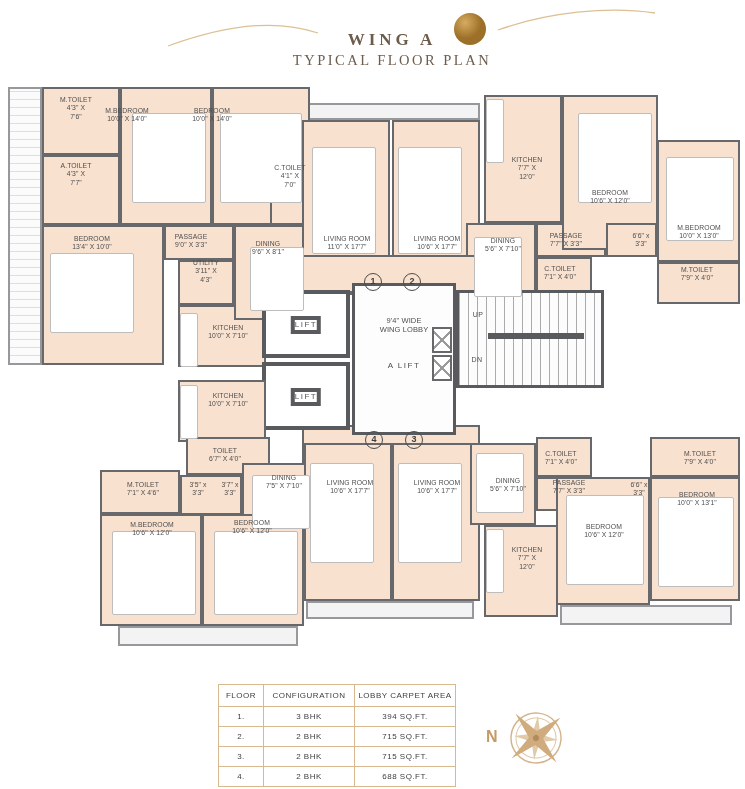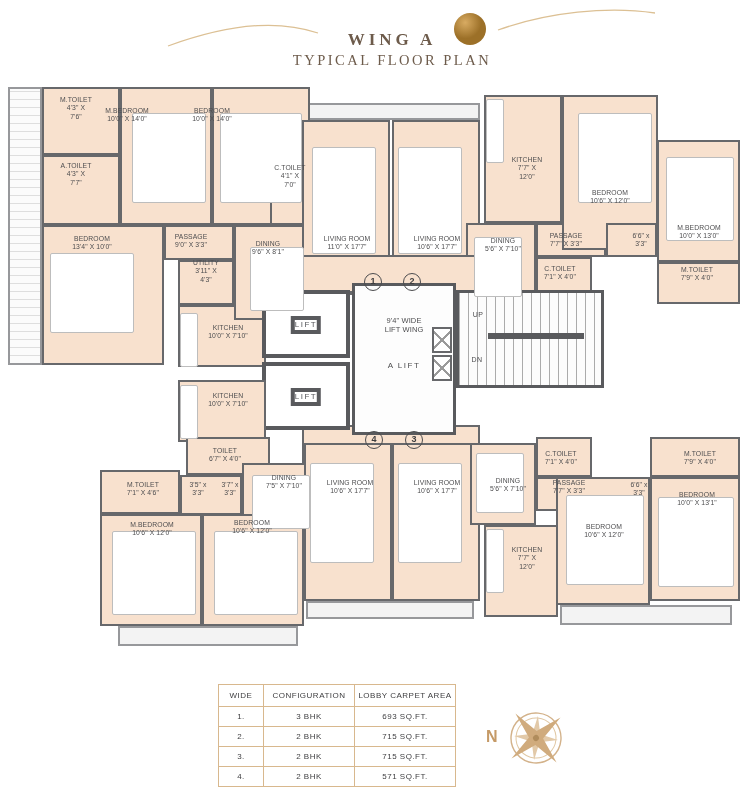--- a/index.html
+++ b/index.html
@@ -234,21 +234,21 @@
         <div>7'9" X 4'0"</div>
       </div>
       <div class="lbl lift" style="left: 306px; top: 240px;">
         <div>LIFT</div>
       </div>
       <div class="lbl lift" style="left: 306px; top: 312px;">
         <div>LIFT</div>
       </div>
       <div class="lbl lobby2" style="left: 404px; top: 240px;">
         <div>9'4" WIDE</div>
-        <div>LIFT WING</div>
+        <div>WING LOBBY</div>
       </div>
       <div class="lbl wing" style="left: 404px; top: 281px;">
         <div>A LIFT</div>
       </div>
       <div class="lbl dir" style="left: 478px; top: 230px;">
         <div>UP</div>
       </div>
       <div class="lbl dir" style="left: 477px; top: 275px;">
         <div>DN</div>
       </div>
@@ -327,45 +327,45 @@
       </div>
       <div class="marker" style="left: 373px; top: 197px;">1</div>
       <div class="marker" style="left: 412px; top: 197px;">2</div>
       <div class="marker" style="left: 374px; top: 355px;">4</div>
       <div class="marker" style="left: 414px; top: 355px;">3</div>
     </div>
 
 <table id="unit-table">
   <thead>
     <tr>
-      <th class="c-unit">WIDE</th>
+      <th class="c-unit">FLOOR</th>
       <th class="c-conf">CONFIGURATION</th>
       <th class="c-rera">LOBBY CARPET AREA</th>
     </tr>
   </thead>
   <tbody id="unit-table-body">
         <tr>
           <td class="c-unit">1.</td>
           <td class="c-conf">3 BHK</td>
-          <td class="c-rera">693 SQ.FT.</td>
+          <td class="c-rera">394 SQ.FT.</td>
         </tr>
         <tr>
           <td class="c-unit">2.</td>
           <td class="c-conf">2 BHK</td>
           <td class="c-rera">715 SQ.FT.</td>
         </tr>
         <tr>
           <td class="c-unit">3.</td>
           <td class="c-conf">2 BHK</td>
           <td class="c-rera">715 SQ.FT.</td>
         </tr>
         <tr>
           <td class="c-unit">4.</td>
           <td class="c-conf">2 BHK</td>
-          <td class="c-rera">571 SQ.FT.</td>
+          <td class="c-rera">688 SQ.FT.</td>
         </tr>
       </tbody>
 </table>
 
 <svg id="compass" width="115" height="90">
   <text x="8" y="46" font-family="Liberation Sans,sans-serif" font-size="16" font-weight="bold" fill="#c59a67" id="compass-n">N</text>
   <g transform="translate(58,42) rotate(-40)">
     <circle r="25" fill="none" stroke="#d3b28a" stroke-width="1.4"></circle>
     <circle r="20" fill="none" stroke="#e0c7a3" stroke-width="1"></circle>
     <g fill="#e2c9a8">

